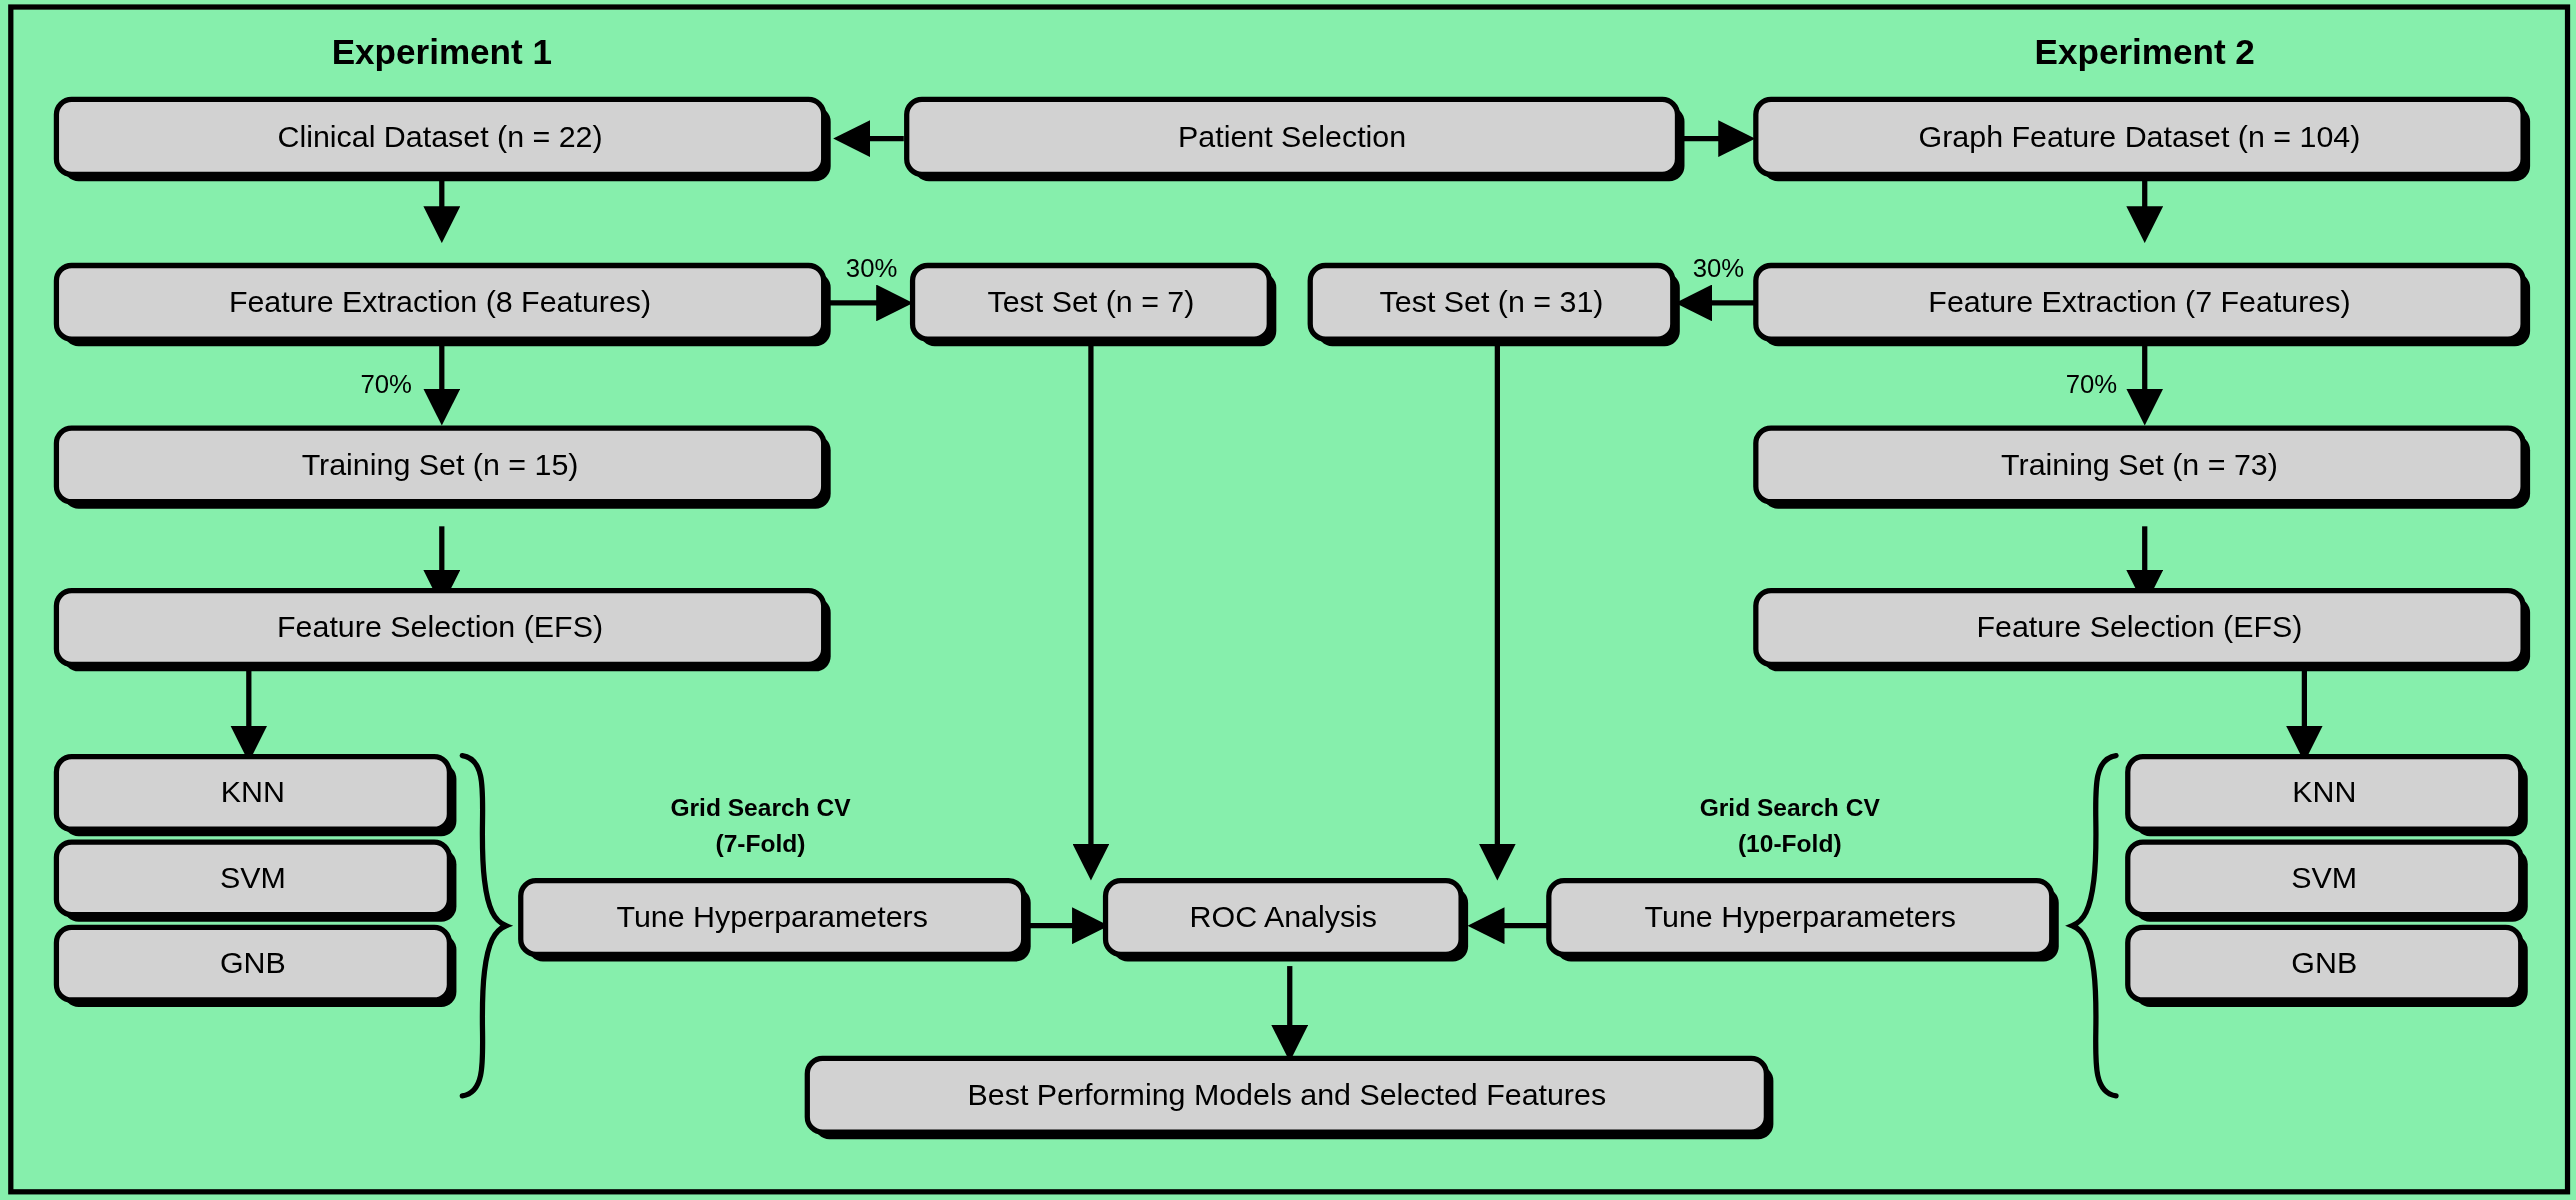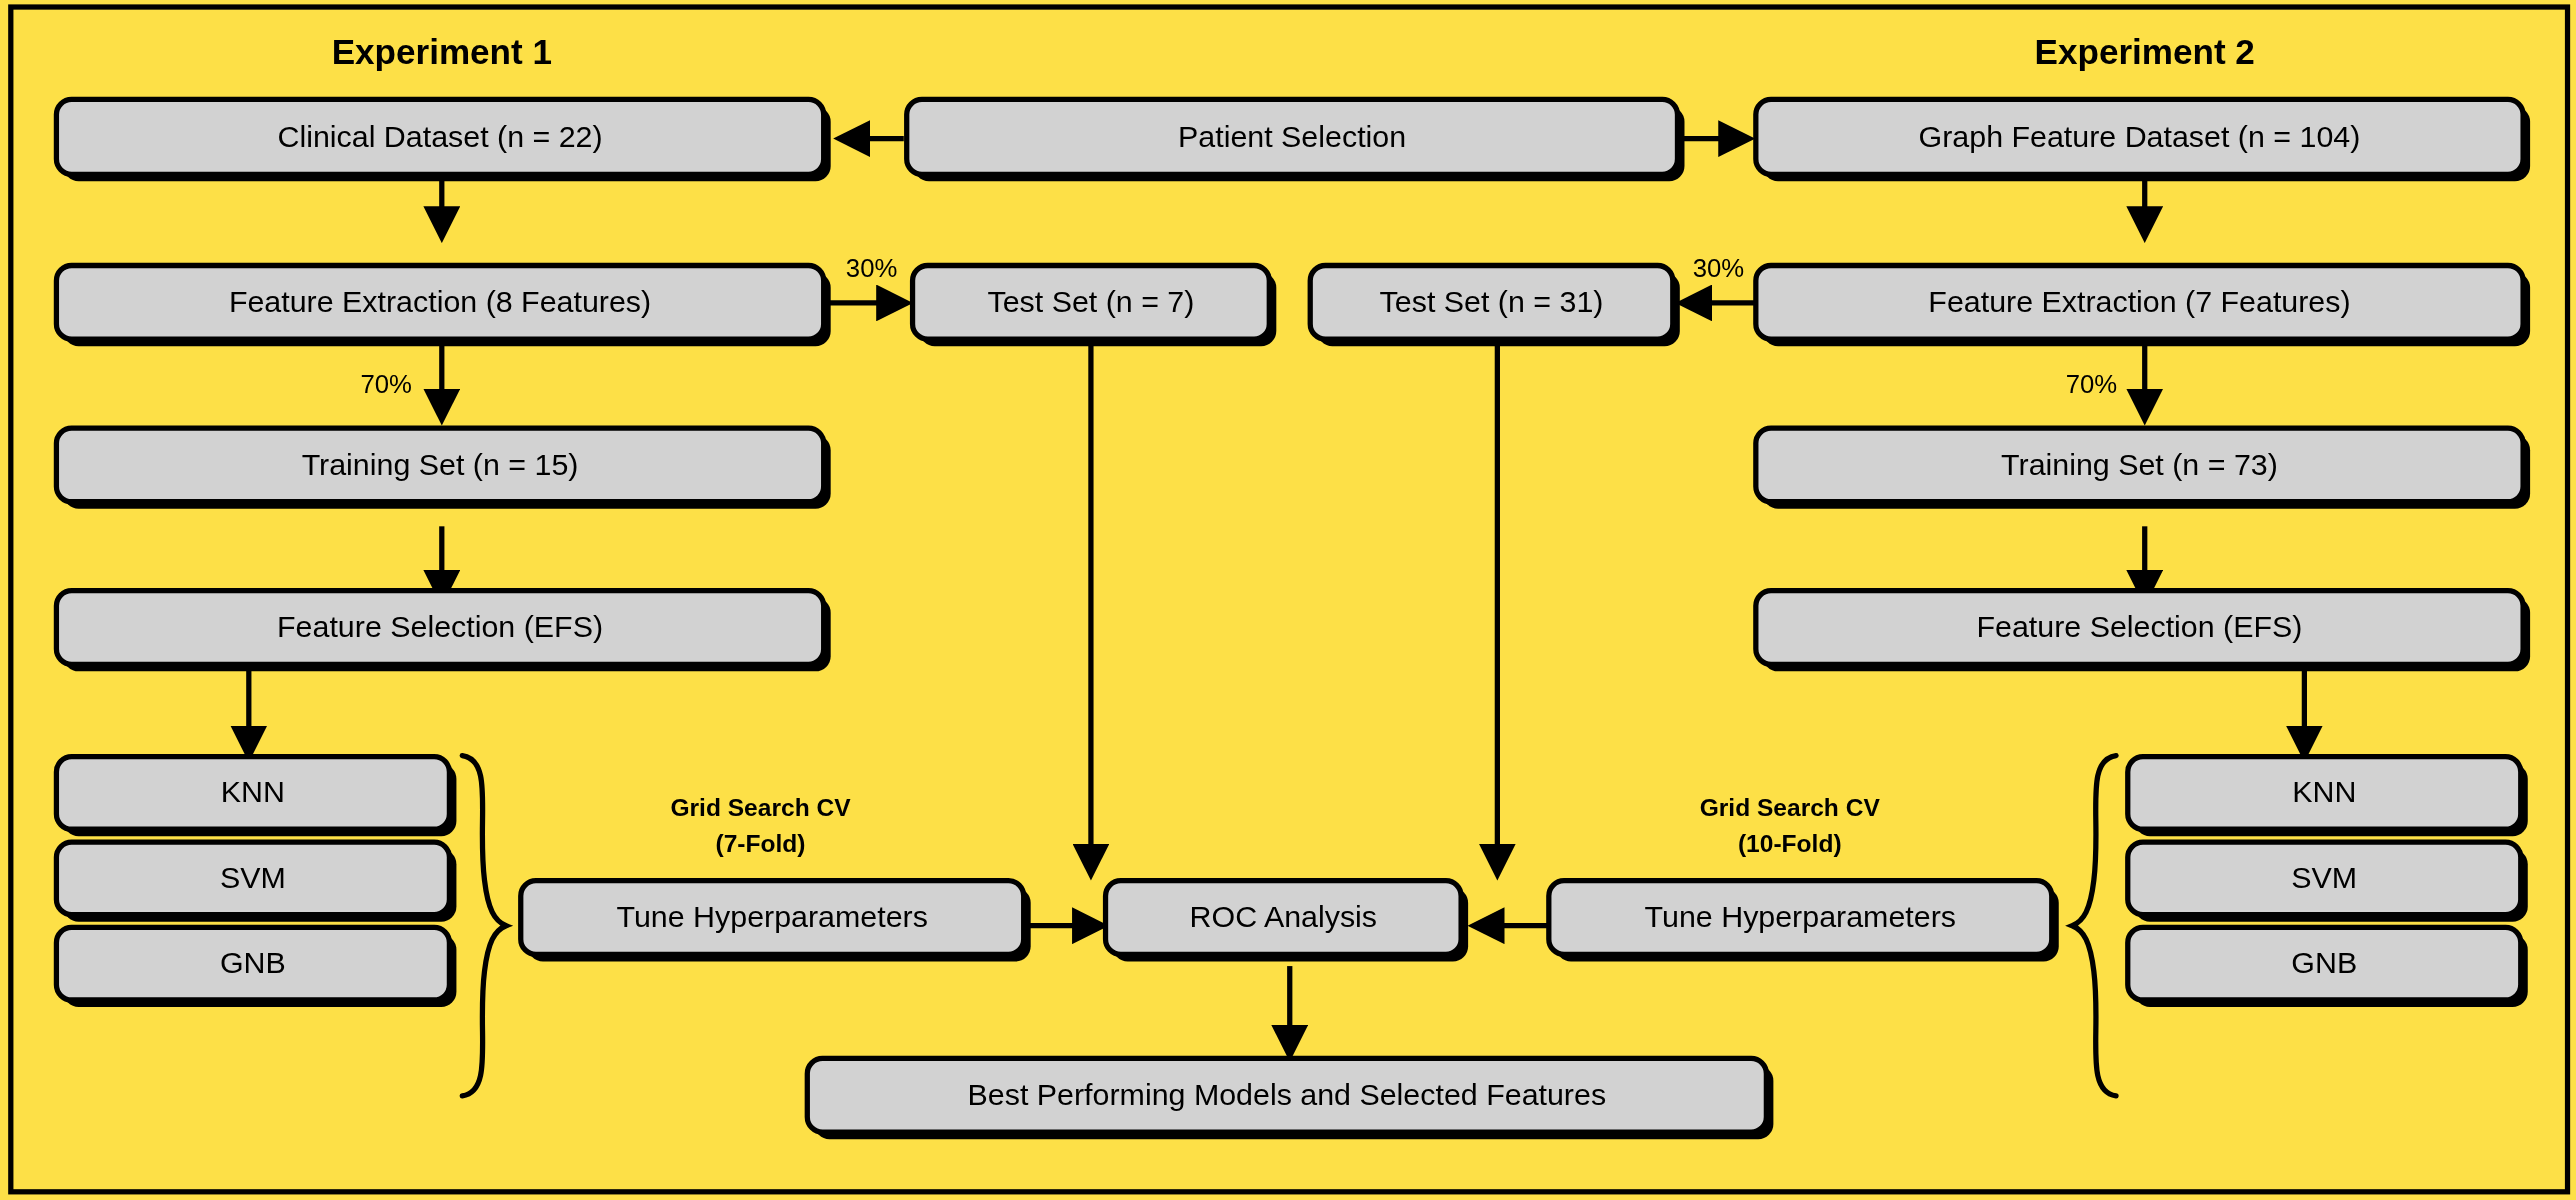--- a/index.html
+++ b/index.html
@@ -5,21 +5,21 @@
 <style>
   html, body {
     margin: 0;
     padding: 0;
     background: #ffffff;
   }
   #stage {
     position: relative;
     width: 2576px;
     height: 1200px;
-    background: #fde047;
+    background: #86efac;
     font-family: "Liberation Sans", sans-serif;
     overflow: hidden;
   }
   svg.canvas {
     position: absolute;
     left: 0;
     top: 0;
     width: 2576px;
     height: 1200px;
   }

